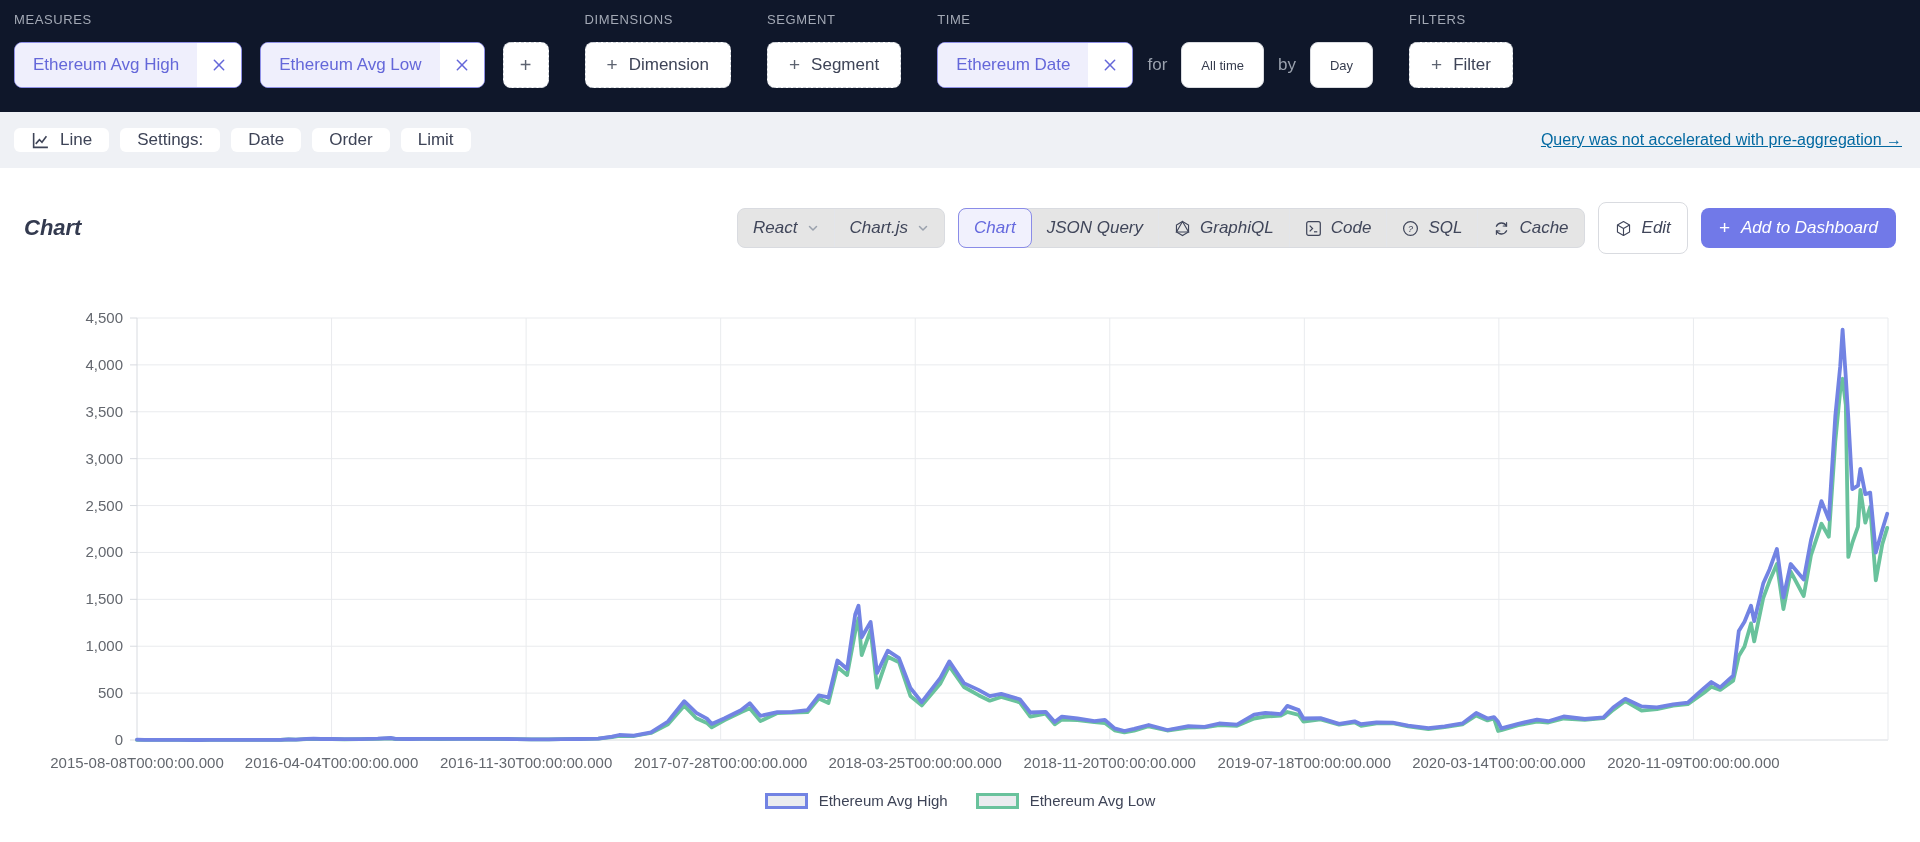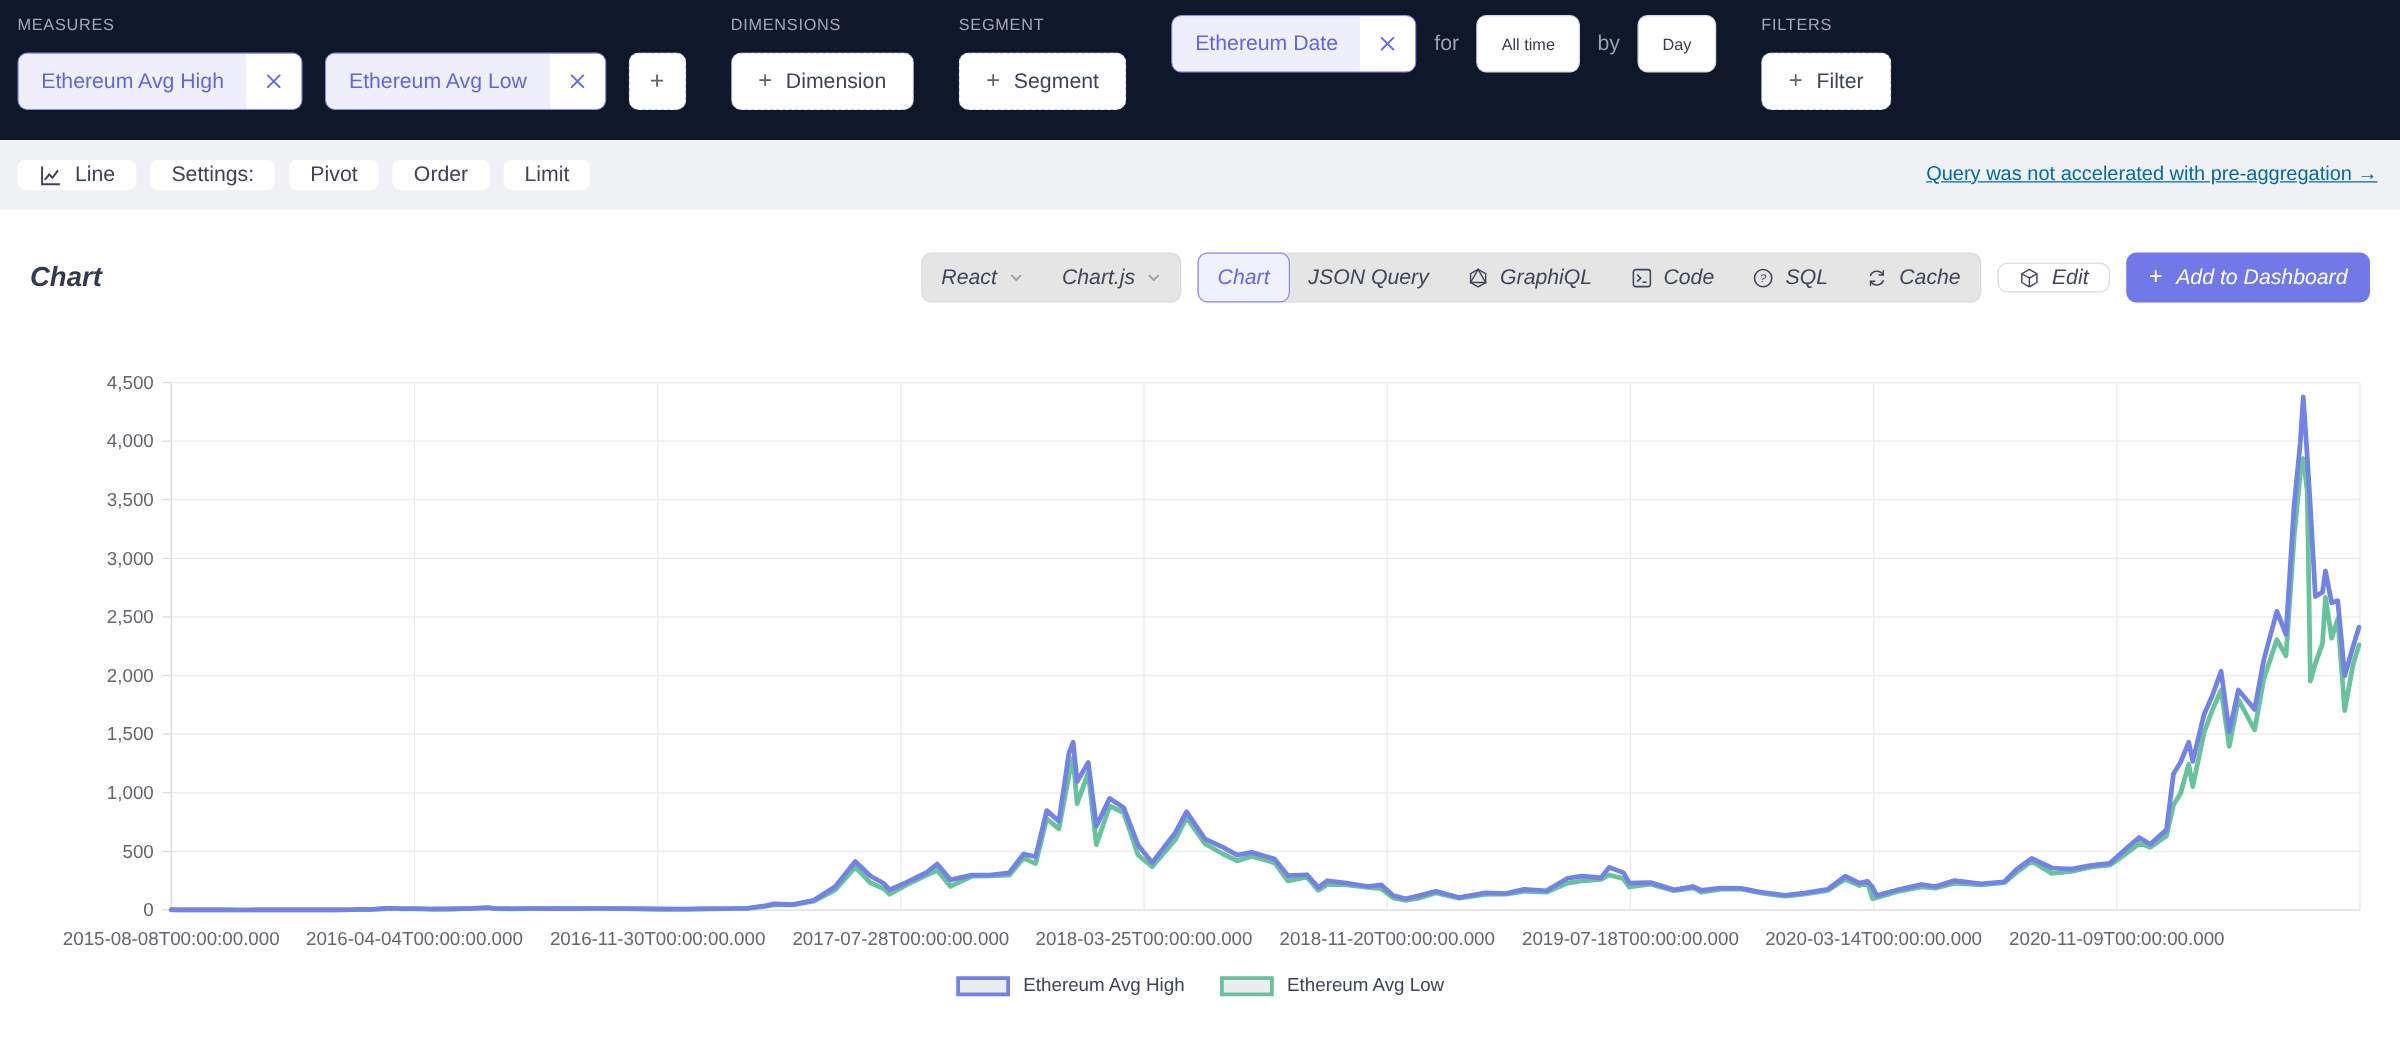--- a/index.html
+++ b/index.html
@@ -43,21 +43,21 @@
   .panel-title { font-size:22px; font-weight:600; color:#333a4f; }
   .panel-actions { margin-left:auto; display:flex; align-items:center; gap:13px; }
 
   .seg-group { display:flex; align-items:stretch; height:40px; border:1px solid #d9dbe0;
     border-radius:8px; background:#e5e5e5; }
   .seg-item { display:flex; align-items:center; gap:9px; padding:0 15px; font-size:17px;
     color:#40465a; border-right:1px solid #e3e5ea; cursor:pointer; white-space:nowrap; }
   .seg-item:last-child { border-right:none; }
   .seg-item.selected { border:1px solid #8a8ce8; border-radius:8px; background:#f1f1fd;
     color:#6569de; margin:-1px 0 -1px -1px; position:relative; z-index:1; }
-  .btn-outline { height:24px; border:1px solid #d9dbe0; border-radius:8px; background:#fff;
+  .btn-outline { height:52px; border:1px solid #d9dbe0; border-radius:8px; background:#fff;
     display:flex; align-items:center; gap:10px; padding:0 16px; font-size:17px; color:#40465a; cursor:pointer; }
   .btn-primary { height:40px; border:none; border-radius:8px; background:#7179e8; color:#fff;
     display:flex; align-items:center; gap:11px; padding:0 18px; font-size:17px; cursor:pointer; }
   .btn-primary .plus { font-size:19px; }
 
   .chart-wrap { margin-top:32px; }
   #chart-svg { display:block; font-family:"Liberation Sans", sans-serif; }
 
   .legend { display:flex; justify-content:center; align-items:center; gap:28px; margin-top:4px; }
   .legend-item { display:flex; align-items:center; gap:11px; cursor:pointer; }
@@ -114,20 +114,21 @@
     <div class="qb-label">SEGMENT</div>
     <div class="qb-row">
       <div class="dashed-btn">
         <span class="plus">+</span>
         <span>Segment</span>
       </div>
     </div>
   </div>
 
   <div class="qb-section">
+    <div class="qb-label">TIME</div>
     <div class="qb-row" style="gap:14px;">
       <div class="pill">
         <span class="pill-label">Ethereum Date</span>
         <span class="pill-x">
           <span class="icon">
             <svg width="14" height="14" viewBox="0 0 12 12">
                 <path d="M2 2 L10 10 M10 2 L2 10" stroke="currentColor" stroke-width="1.3" stroke-linecap="round" fill="none"></path>
               </svg>
           </span>
         </span>
@@ -154,21 +155,21 @@
   <div class="tb-btn">
     <span class="icon">
       <svg width="19" height="19" viewBox="0 0 18 18" fill="none" stroke="#3e4457" stroke-width="1.5">
         <path d="M2.5 2 V15.5 H16"></path>
           <path d="M4.5 12.2 L8 8.2 L10.4 10.6 L14.6 5"></path>
       </svg>
     </span>
     <span>Line</span>
   </div>
   <div class="tb-btn tb-static">Settings:</div>
-  <div class="tb-btn">Pivot</div>
+  <div class="tb-btn">Date</div>
   <div class="tb-btn">Order</div>
   <div class="tb-btn">Limit</div>
   <a class="tb-link">Query was not accelerated with pre-aggregation →</a>
 </div>
 
 <div class="panel">
   <div class="panel-header">
     <div class="panel-title">Chart</div>
     <div class="panel-actions">
 

